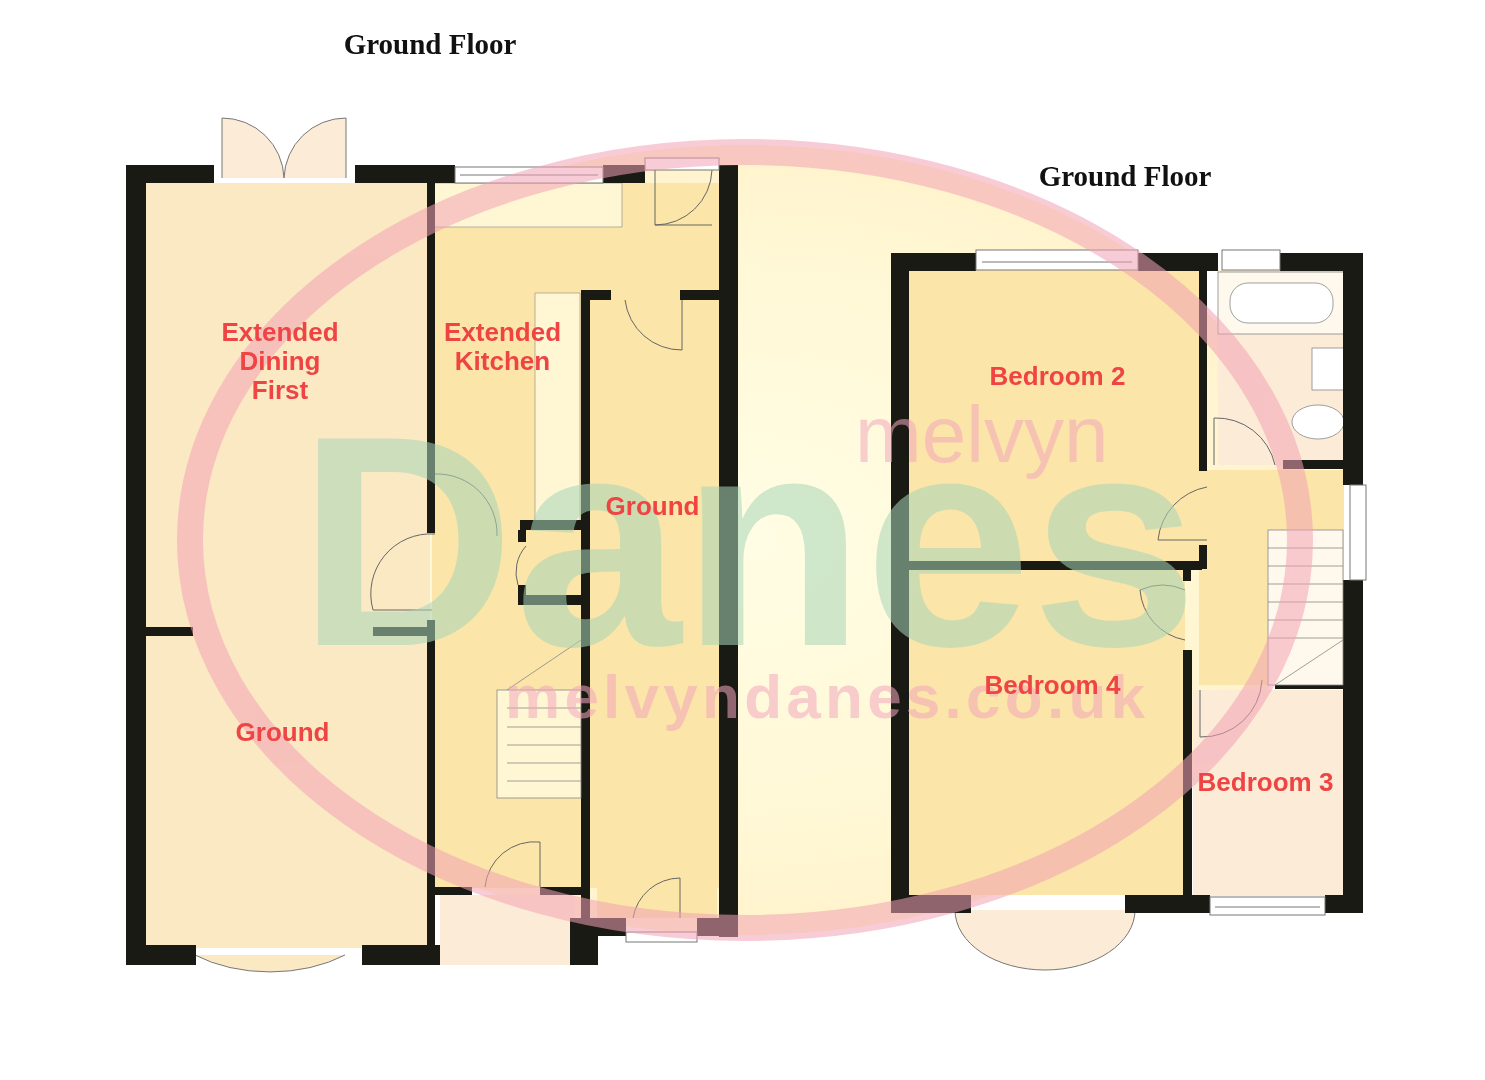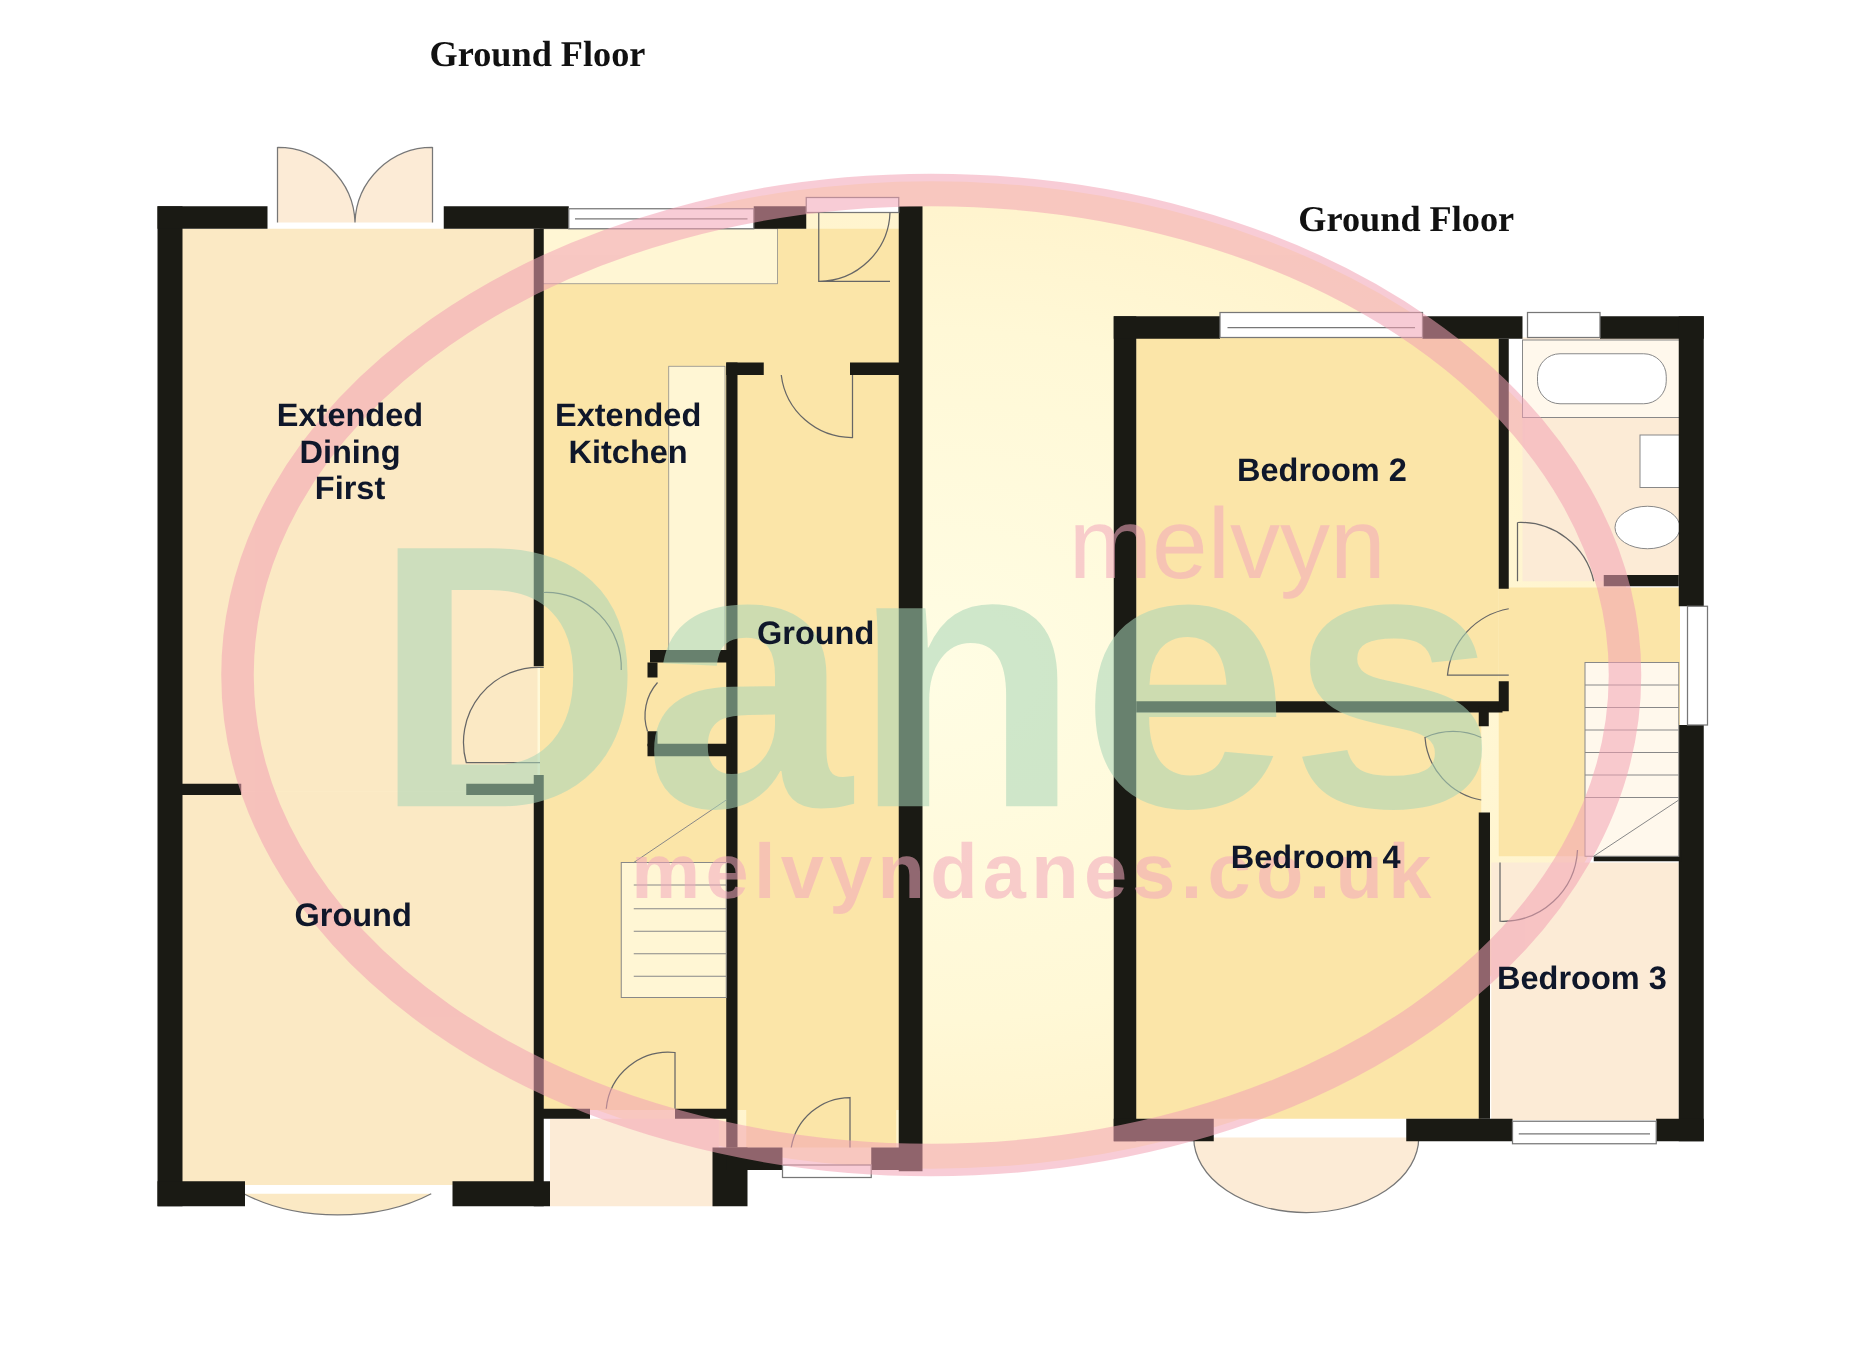--- a/index.html
+++ b/index.html
@@ -4,21 +4,21 @@
 <style>
   html, body { margin: 0; padding: 0; background: #ffffff; }
   body { width: 1485px; height: 1080px; position: relative; overflow: hidden;
          font-family: "Liberation Sans", sans-serif; }
   .stage { position: absolute; left: 0; top: 0; width: 1485px; height: 1080px; }
   .floor-heading { position: absolute; text-align: center; color: #111; font-family: Liberation Serif, serif; }
   .floor-title { font-weight: bold; font-size: 29px; line-height: 32px; }
   .floor-area { font-size: 16px; line-height: 20px; }
   .total-area { position: absolute; left: 0; width: 1475px; top: 1040px; text-align: center;
                 font-size: 26px; color: #111; }
-  .room-label { position: absolute; font-weight: bold; font-size: 26px; color: #0f172a;
+  .room-label { position: absolute; font-weight: bold; font-size: 26px; color: #ef4444;
                 text-align: center; line-height: 29px; white-space: nowrap; }
   svg text { font-family: "Liberation Sans", sans-serif; }
 </style>
 </head>
 <body>
 
 <div class="stage">
   <svg width="1485" height="1080" viewBox="0 0 1485 1080" xmlns="http://www.w3.org/2000/svg">
     <defs>
       <radialGradient id="glow" cx="0.5" cy="0.5" r="0.5">

